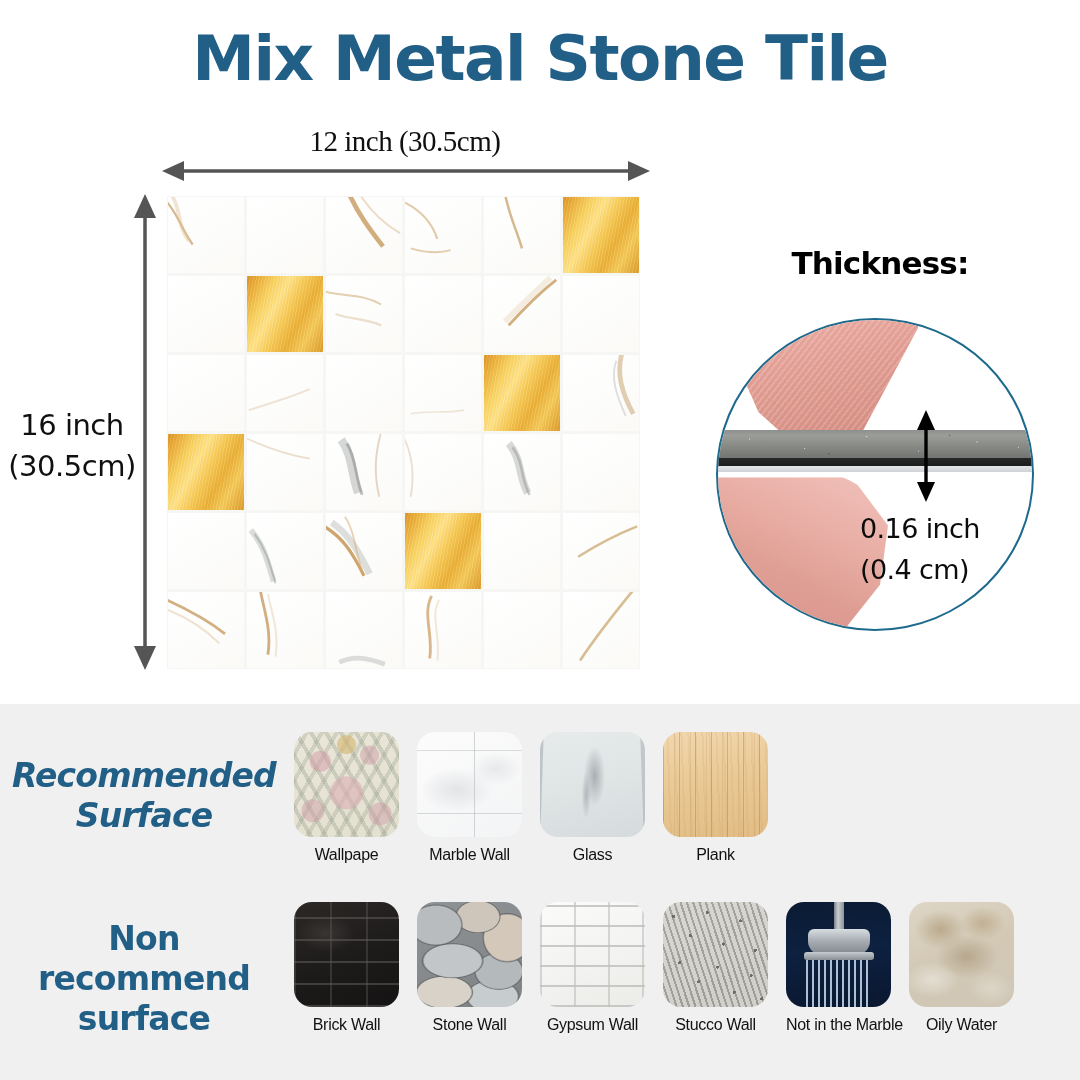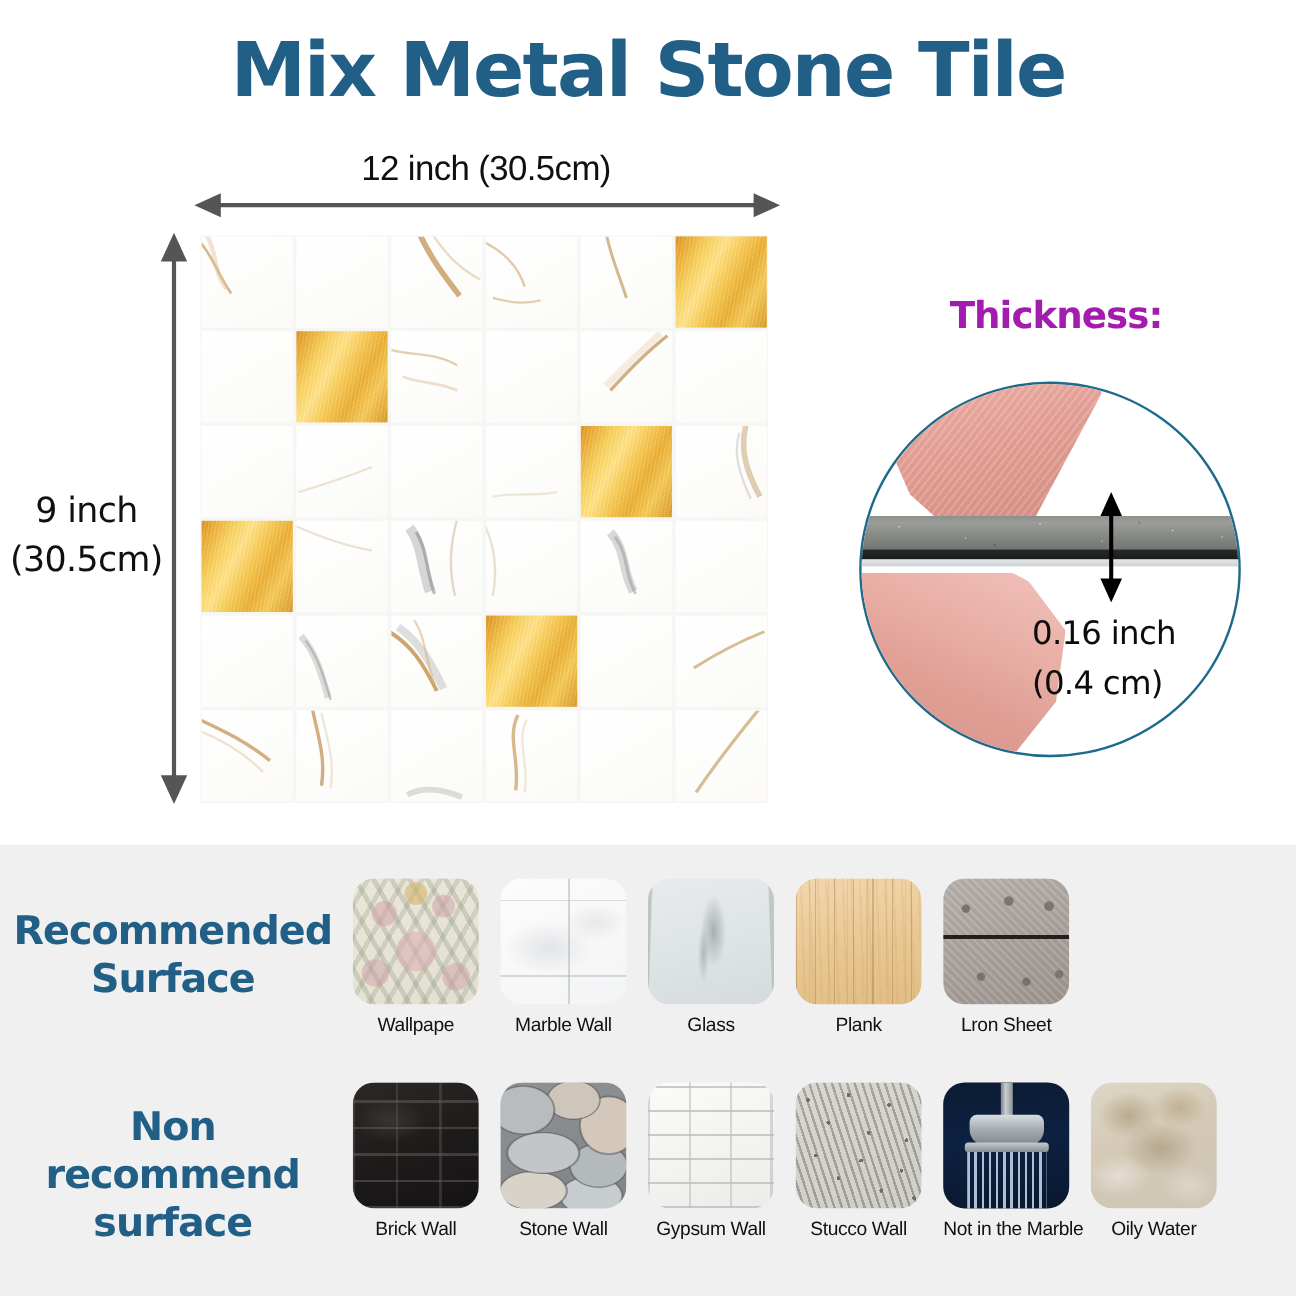--- a/index.html
+++ b/index.html
@@ -34,21 +34,21 @@
     width: 892px; height: 704px;
     background: #ffffff;
   }
 
   
   #width-label {
     position: absolute;
     left: 165px; top: 125px;
     width: 480px;
     text-align: center;
-    font-family: Liberation Sans, sans-serif;
+    font-family: Liberation Serif, serif;
     font-size: 29px;
     color: #101010;
     letter-spacing: -0.5px;
     white-space: nowrap;
   }
 
   
   #width-arrow {
     position: absolute;
     left: 160px; top: 158px;
@@ -118,21 +118,21 @@
   
   #thickness-title {
     position: absolute;
     left: 700px; top: 245px;
     width: 360px;
     text-align: center;
     font-family: "DejaVu Sans", sans-serif;
     font-size: 31px;
     font-weight: bold;
     letter-spacing: -0.8px;
-    color: #a21caf;
+    color: #000000;
   }
   #thickness-circle {
     position: absolute;
     left: 716px; top: 318px;
     width: 318px; height: 313px;
     border-radius: 50%;
     border: 2.5px solid #1d6a8c;
     overflow: hidden;
     background: #ffffff;
   }
@@ -220,21 +220,21 @@
     left: 0;
     width: 288px;
     text-align: center;
     font-family: "DejaVu Sans", sans-serif;
     font-size: 33px;
     font-weight: bold;
     line-height: 40px;
     letter-spacing: -0.8px;
     color: #215f87;
   }
-  #recommended-heading { top: 52px; }
+  #recommended-heading { top: 52px; font-style: italic; }
   #non-recommended-heading { top: 215px; }
 
   .thumb-row {
     position: absolute;
     left: 294px;
     display: flex;
     gap: 18px;
   }
   #recommended-row { top: 28px; }
   #non-recommended-row { top: 198px; }
@@ -403,21 +403,21 @@
 
   <div id="width-label">12 inch (30.5cm)</div>
 
   <svg id="width-arrow" viewBox="0 0 492 26">
     <line x1="18" y1="13" x2="474" y2="13" stroke="#555555" stroke-width="3.5"></line>
     <polygon points="2,13 24,3 24,23" fill="#555555"></polygon>
     <polygon points="490,13 468,3 468,23" fill="#555555"></polygon>
   </svg>
 
   <div id="height-label">
-    <span>9 inch</span><br>
+    <span>16 inch</span><br>
     <span>(30.5cm)</span>
   </div>
 
   <svg id="height-arrow" viewBox="0 0 30 480">
     <line x1="15" y1="16" x2="15" y2="464" stroke="#555555" stroke-width="3.5"></line>
     <polygon points="15,2 4,26 26,26" fill="#555555"></polygon>
     <polygon points="15,478 4,454 26,454" fill="#555555"></polygon>
   </svg>
 
   <div id="tile-grid">
@@ -604,24 +604,20 @@
       <div class="thumb tx-marble"></div>
       <div class="thumb-label">Marble Wall</div>
     </div>
     <div class="thumb-cell">
       <div class="thumb tx-glass"></div>
       <div class="thumb-label">Glass</div>
     </div>
     <div class="thumb-cell">
       <div class="thumb tx-plank"></div>
       <div class="thumb-label">Plank</div>
-    </div>
-    <div class="thumb-cell">
-      <div class="thumb tx-iron"></div>
-      <div class="thumb-label">Lron Sheet</div>
     </div>
   </div>
 
   <div id="non-recommended-heading" class="surface-heading">
     <span>Non recommend</span><br>
     <span>surface</span>
   </div>
 
   <div id="non-recommended-row" class="thumb-row">
     <div class="thumb-cell">

